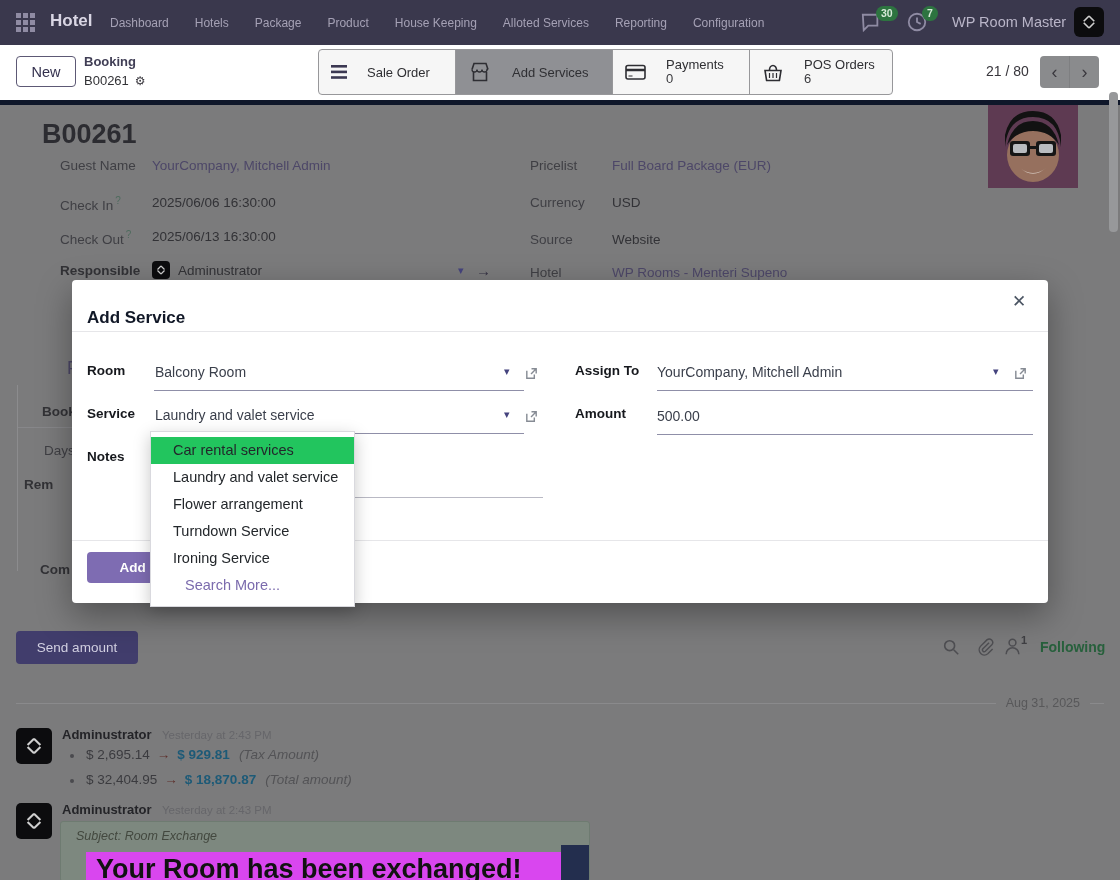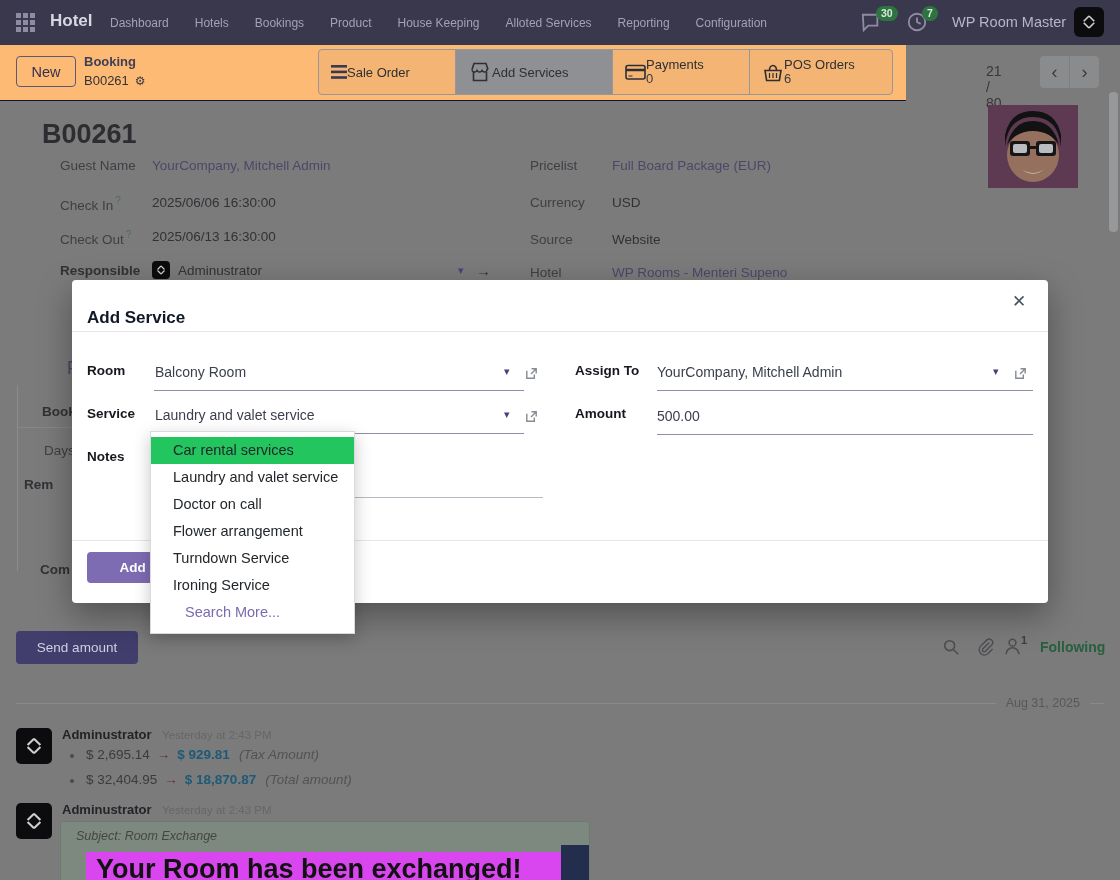--- a/index.html
+++ b/index.html
@@ -13,31 +13,31 @@
   .nav-menu{position:absolute;left:110px;top:0;height:45px;display:flex;align-items:center;gap:26px}
   .nav-item{color:#a5a1b5;font-size:12px;white-space:nowrap;cursor:pointer}
   .brand{position:absolute;left:50px;top:11px;color:#d9d6e4;font-size:17px;font-weight:700}
   .badge{position:absolute;background:#2d7440;color:#d7ead9;font-size:10.5px;line-height:15px;
          padding:0 5px;border-radius:8px;font-weight:700}
   .nav-user{position:absolute;left:952px;top:14px;color:#b9b5c8;font-size:14.5px}
   .nav-avatar{position:absolute;left:1074px;top:7px;width:30px;height:30px;background:#0c0c0e;
               border-radius:6px;display:flex;align-items:center;justify-content:center}
 
   
-  .controlbar{position:absolute;left:0;top:45px;width:906px;height:55px;background:#fdba74;
-              border-bottom:1px solid #0f172a}
+  .controlbar{position:absolute;left:0;top:45px;width:1120px;height:55px;background:#ffffff;
+              border-bottom:5px solid #0f172a}
   .btn-new{position:absolute;left:16px;top:11px;width:60px;height:31px;border:1px solid #5d5975;
            border-radius:4px;color:#34314e;font-size:14.5px;font-weight:500;background:transparent;
            display:flex;align-items:center;justify-content:center;cursor:pointer}
   .bc-app{position:absolute;left:84px;top:9px;font-size:13px;font-weight:700;color:#403e55}
   .bc-rec{position:absolute;left:84px;top:28px;font-size:13px;color:#323236}
   .bc-gear{color:#3c3a40;font-size:12px;margin-left:6px;cursor:pointer}
   .btn-group{position:absolute;left:318px;top:4px;height:44px;display:flex;border:1px solid #97979a;
              border-radius:4px;overflow:hidden}
-  .seg{display:flex;align-items:center;gap:0;padding:0 12px;border-right:1px solid #97979a;
+  .seg{display:flex;align-items:center;gap:20px;padding:0 12px;border-right:1px solid #97979a;
        color:#2f2f33;font-size:13px;cursor:pointer;background:#82838612}
   .seg:last-child{border-right:none}
   .seg.active{background:#8f9094}
   .seg .two{display:flex;flex-direction:column;line-height:14px}
   .seg .cnt{color:#3a3a3e}
   .pager{position:absolute;left:986px;top:18px;font-size:14px;color:#38363c}
   .pgbtn{position:absolute;top:11px;width:29px;height:32px;background:#8a8b8d;display:flex;
          align-items:center;justify-content:center;color:#3a383e;font-size:18px;cursor:pointer}
   .pgbtn.prev{left:1040px;border-radius:4px 0 0 4px;border-right:1px solid #7e7f81}
   .pgbtn.next{left:1070px;border-radius:0 4px 4px 0}
@@ -125,21 +125,21 @@
         <rect x="0" y="14" width="5" height="5"></rect>
           <rect x="7" y="14" width="5" height="5"></rect>
           <rect x="14" y="14" width="5" height="5"></rect>
       </g>
     </svg>
   </span>
   <span class="brand">Hotel</span>
   <nav class="nav-menu">
     <span class="nav-item">Dashboard</span>
     <span class="nav-item">Hotels</span>
-    <span class="nav-item">Bookings</span>
+    <span class="nav-item">Package</span>
     <span class="nav-item">Product</span>
     <span class="nav-item">House Keeping</span>
     <span class="nav-item">Alloted Services</span>
     <span class="nav-item">Reporting</span>
     <span class="nav-item">Configuration</span>
   </nav>
   <span class="abs" style="left:860px;top:12px">
     <svg width="22" height="20" viewBox="0 0 24 22">
         <path d="M3 3h16v12H9l-5 5z" fill="none" stroke="#8f8ba3" stroke-width="2"></path>
       </svg>
@@ -395,18 +395,17 @@
   <span class="mlabel" style="left:15px;top:169px">Notes</span>
   <div class="uline" style="left:82px;top:217px;width:389px;background:#b9b9c4"></div>
 
   <div class="modal-fline"></div>
   <button class="btn-primary">Add Service</button>
 </section>
 
 <div class="dropdown">
   <div class="dd-item active">Car rental services</div>
   <div class="dd-item">Laundry and valet service</div>
-  <div class="dd-item">Doctor on call</div>
   <div class="dd-item">Flower arrangement</div>
   <div class="dd-item">Turndown Service</div>
   <div class="dd-item">Ironing Service</div>
   <div class="dd-more">Search More...</div>
 </div>
 
 </body></html>

